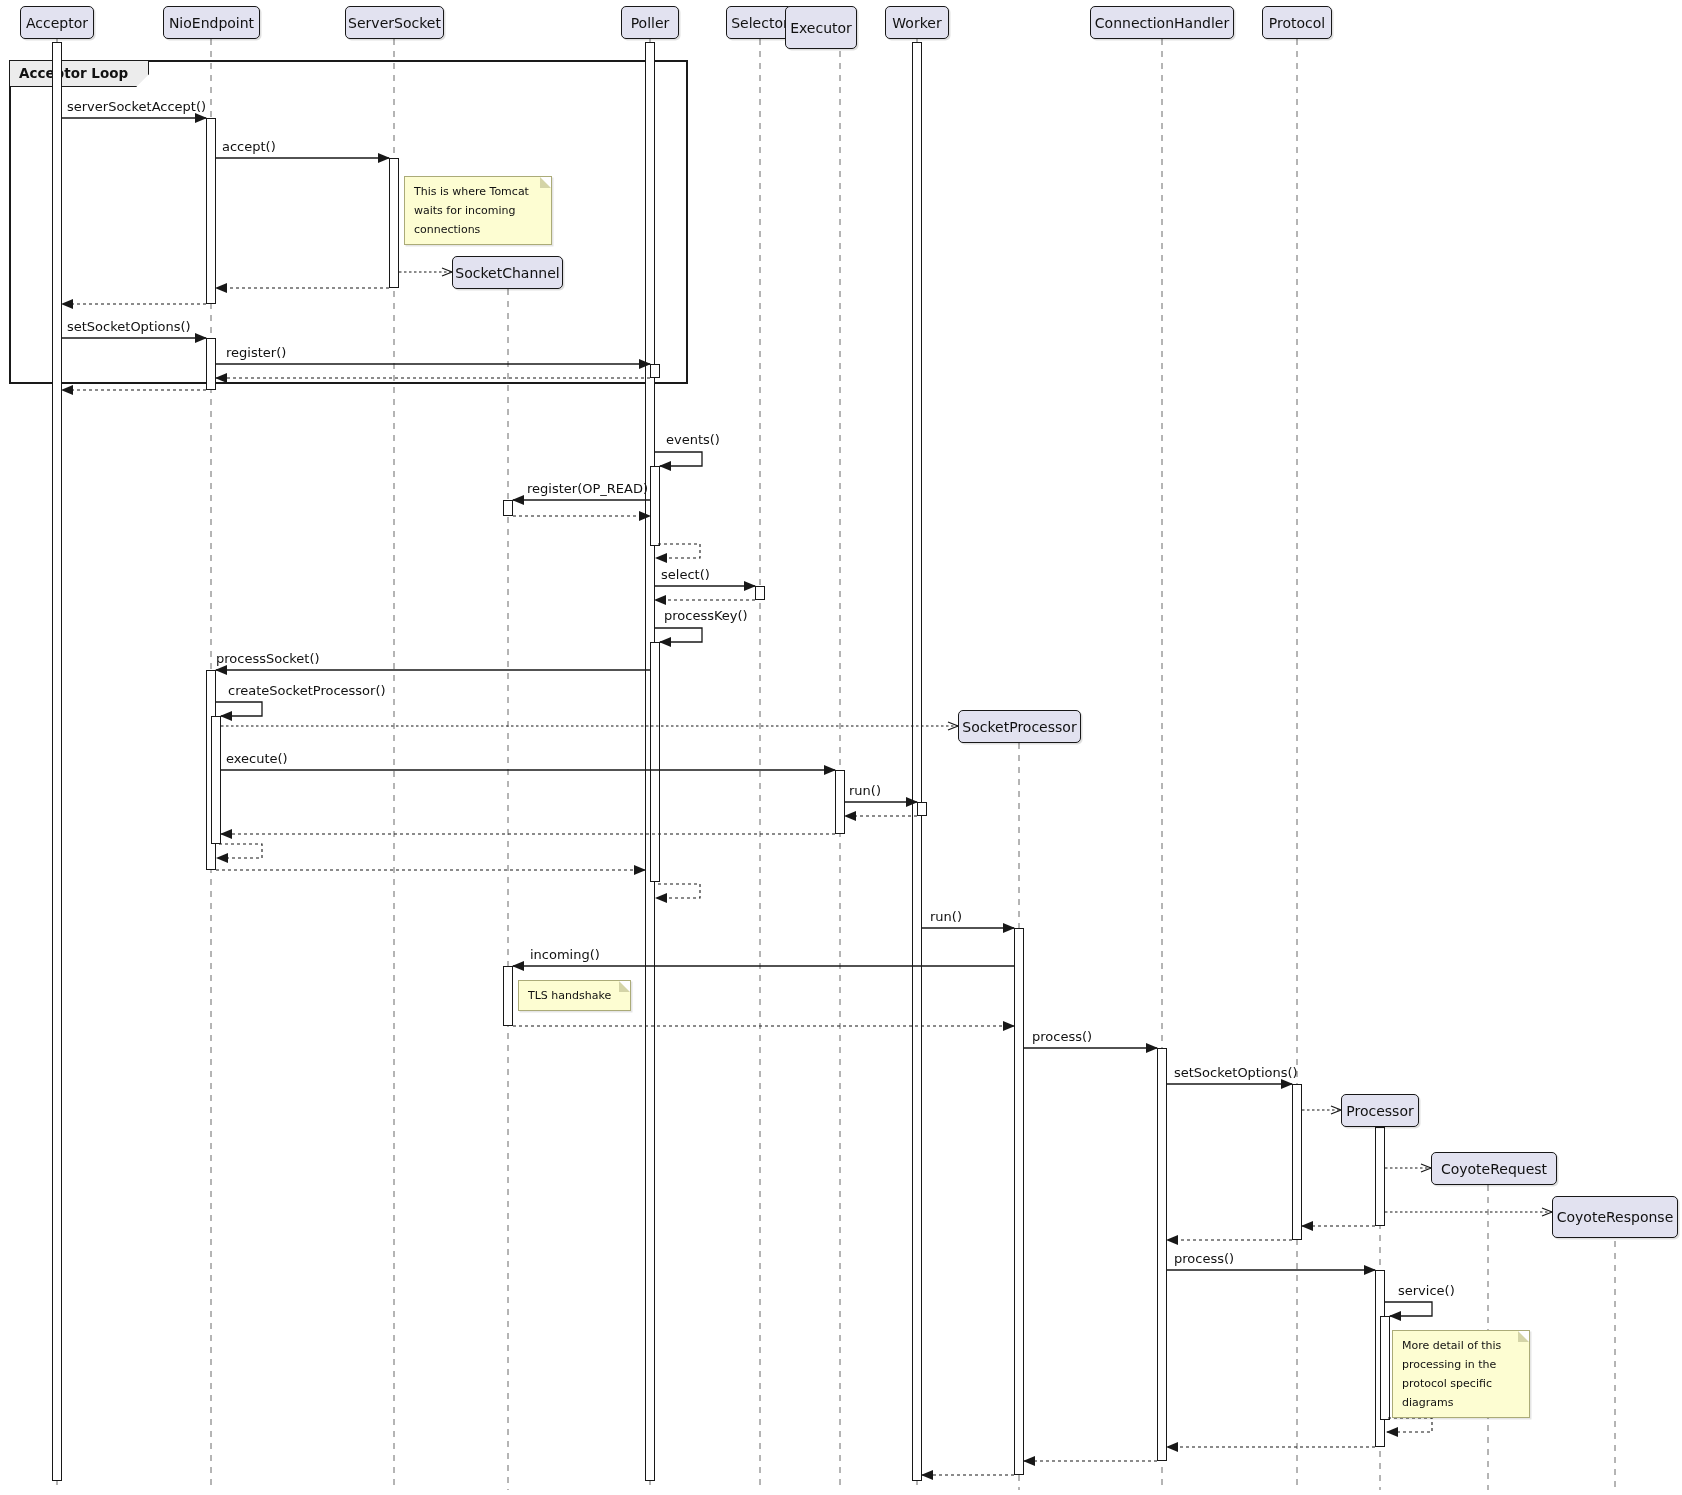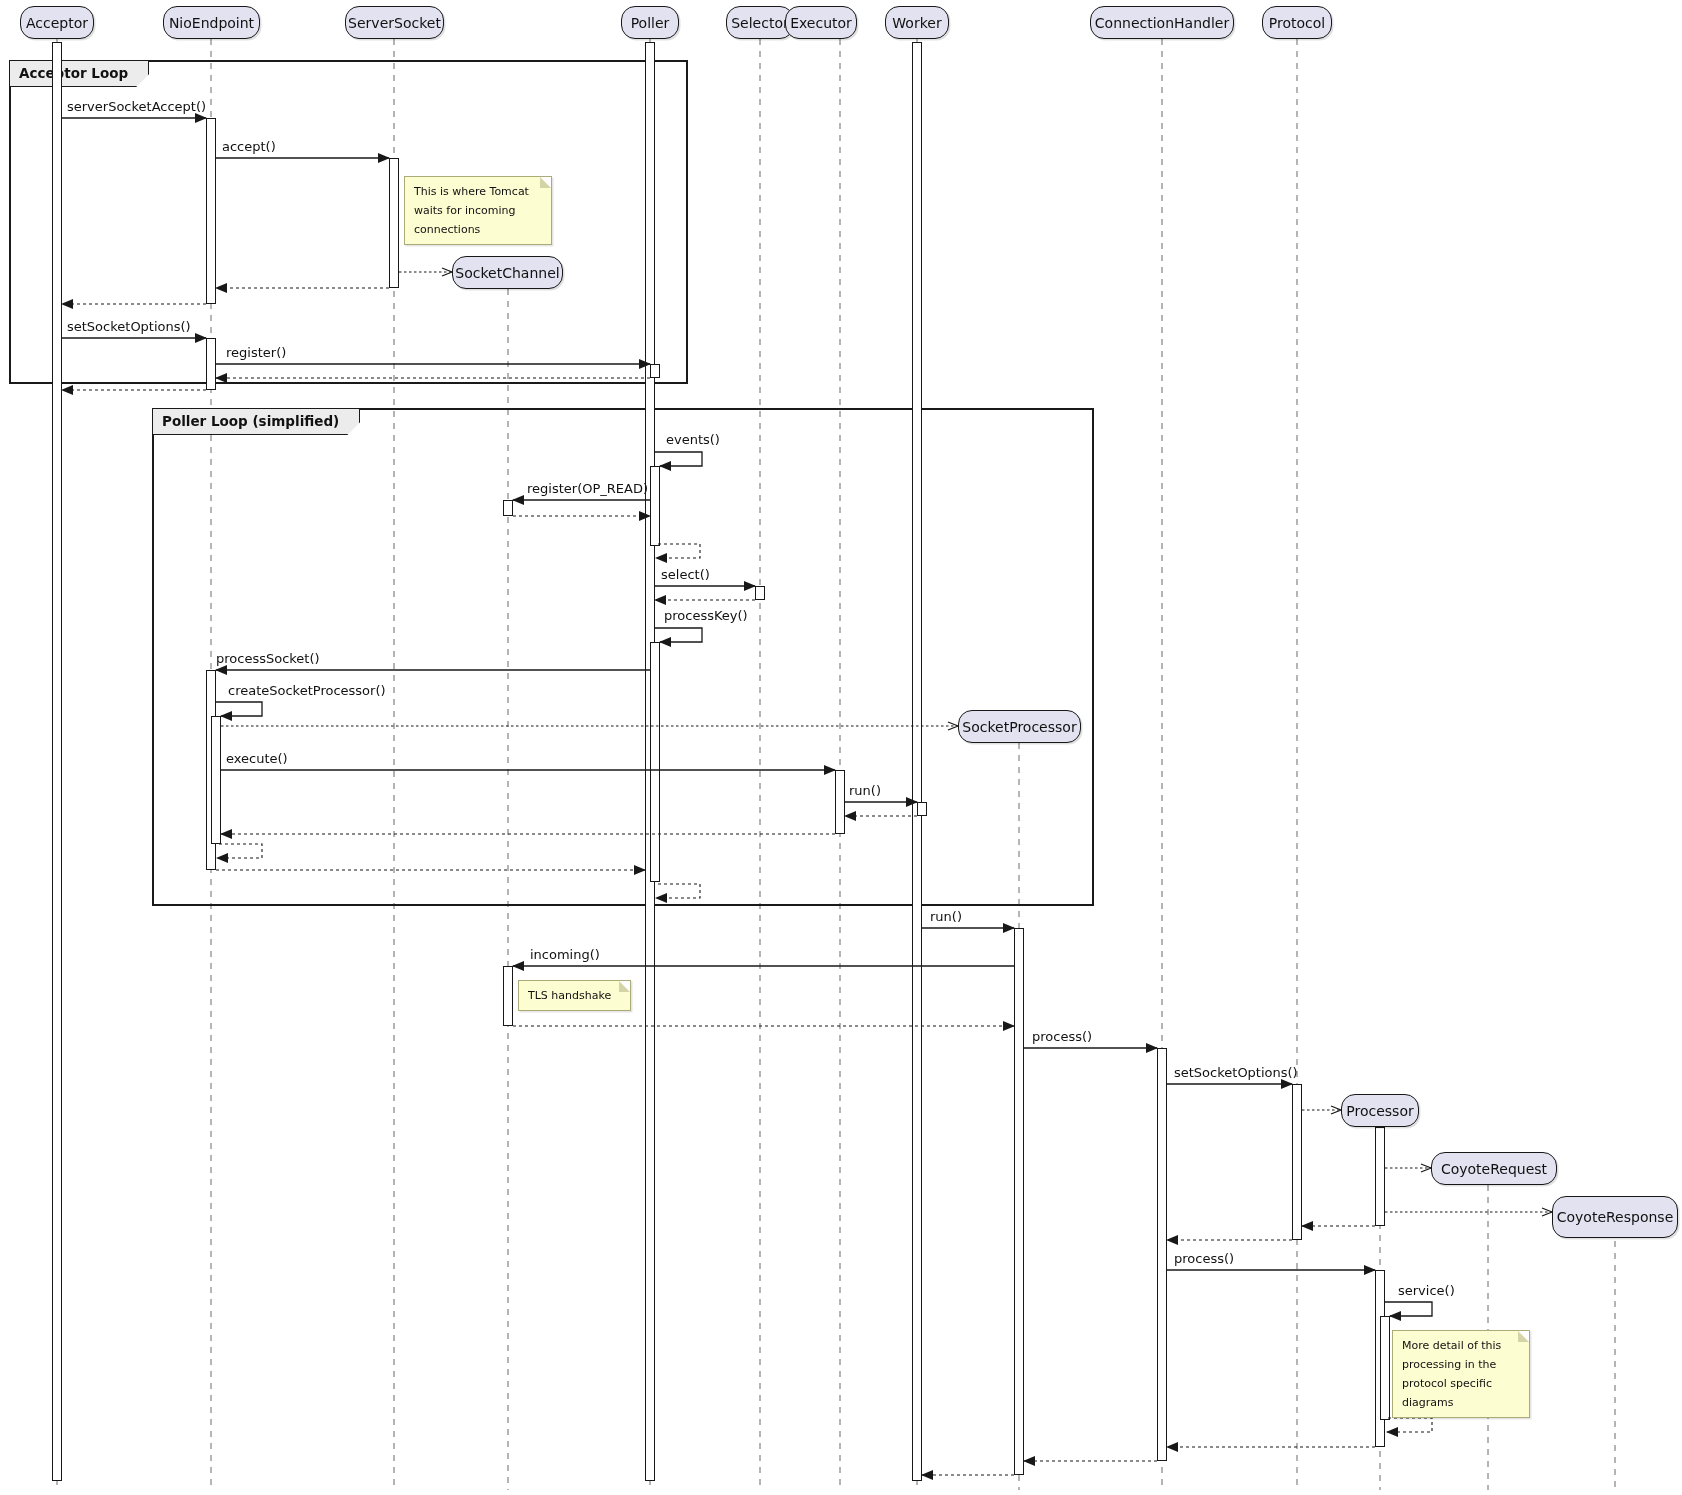--- a/index.html
+++ b/index.html
@@ -13,21 +13,21 @@
           font-family:"DejaVu Sans","Liberation Sans",sans-serif;color:#111;overflow:hidden;}
   svg.layer{position:absolute;left:0;top:0;width:1682px;height:1495px;}
   #lifelines{z-index:1;} 
   .frame{position:absolute;border:2px solid var(--frame-border);z-index:2;background:transparent;}
   .ftab{position:absolute;left:-2px;top:-2px;background:var(--tab-fill);border:1.5px solid var(--frame-border);
         font-weight:bold;font-size:13.5px;padding:4px 20px 5px 9px;white-space:nowrap;
         clip-path:polygon(0 0,100% 0,100% 52%,calc(100% - 13px) 100%,0 100%);}
   .act{position:absolute;width:10px;background:#fff;border:1px solid var(--participant-border);box-sizing:border-box;z-index:3;}
   #arrows{z-index:4;}
   .pbox,.obox{position:absolute;background:var(--participant-fill);border:1.5px solid var(--participant-border);
-        border-radius:14px;display:flex;align-items:center;justify-content:center;
+        border-radius:5px;display:flex;align-items:center;justify-content:center;
         font-size:14px;z-index:5;box-sizing:border-box;box-shadow:1.5px 1.5px 0 rgba(0,0,0,0.12);}
   .mlabel{position:absolute;font-size:13px;white-space:nowrap;z-index:5;}
   .note{position:absolute;background:var(--note-fill);border:1px solid var(--note-border);
         font-size:11px;line-height:19px;padding:5px 9px;white-space:pre-line;z-index:6;
         box-shadow:1.5px 1.5px 0 rgba(0,0,0,0.10);box-sizing:border-box;}
   .note::after{content:"";position:absolute;top:0;right:0;width:0;height:0;
         border-top:11px solid #fff;border-left:11px solid rgba(90,90,40,0.25);}
   line.call,polyline.call{stroke:var(--line);stroke-width:1.3;fill:none;}
   line.ret,polyline.ret{stroke:var(--line);stroke-width:1.1;stroke-dasharray:3,3;fill:none;}
   line.create{stroke:var(--line);stroke-width:1.1;stroke-dasharray:2.5,2.5;fill:none;}
@@ -50,23 +50,20 @@
     <line class="life" x1="1019" y1="743" x2="1019" y2="1490"></line>
     <line class="life" x1="1162" y1="39" x2="1162" y2="1490"></line>
     <line class="life" x1="1297" y1="39" x2="1297" y2="1490"></line>
     <line class="life" x1="1380" y1="1127" x2="1380" y2="1490"></line>
     <line class="life" x1="1488" y1="1185" x2="1488" y2="1490"></line>
     <line class="life" x1="1615" y1="1229" x2="1615" y2="1490"></line>
   </svg>
 
   <div class="frame" style="left:9px;top:60px;width:675px;height:320px;">
     <div class="ftab">Acceptor Loop</div>
-  </div>
-  <div class="frame" style="left:152px;top:408px;width:938px;height:494px;">
-    <div class="ftab">Poller Loop (simplified)</div>
   </div>
 
   <div class="act" style="left:52px;top:42px;height:1439px;"></div>
   <div class="act" style="left:645px;top:42px;height:1439px;"></div>
   <div class="act" style="left:912px;top:42px;height:1439px;"></div>
   <div class="act" style="left:206px;top:118px;height:186px;"></div>
   <div class="act" style="left:389px;top:158px;height:130px;"></div>
   <div class="act" style="left:206px;top:338px;height:52px;"></div>
   <div class="act" style="left:650px;top:364px;height:14px;"></div>
   <div class="act" style="left:650px;top:466px;height:80px;"></div>
@@ -149,21 +146,21 @@
     </div>
   <div class="pbox" style="left:345px;top:6px;width:99px;height:33px;">
       <span>ServerSocket</span>
     </div>
   <div class="pbox" style="left:621px;top:6px;width:58px;height:33px;">
       <span>Poller</span>
     </div>
   <div class="pbox" style="left:726px;top:6px;width:68px;height:33px;">
       <span>Selector</span>
     </div>
-  <div class="pbox" style="left:785px;top:6px;width:72px;height:33px;align-items:center;">
+  <div class="pbox" style="left:785px;top:6px;width:72px;height:43px;align-items:center;">
       <span>Executor</span>
     </div>
   <div class="pbox" style="left:885px;top:6px;width:64px;height:33px;">
       <span>Worker</span>
     </div>
   <div class="pbox" style="left:1090px;top:6px;width:144px;height:33px;">
       <span>ConnectionHandler</span>
     </div>
   <div class="pbox" style="left:1262px;top:6px;width:70px;height:33px;">
       <span>Protocol</span>

